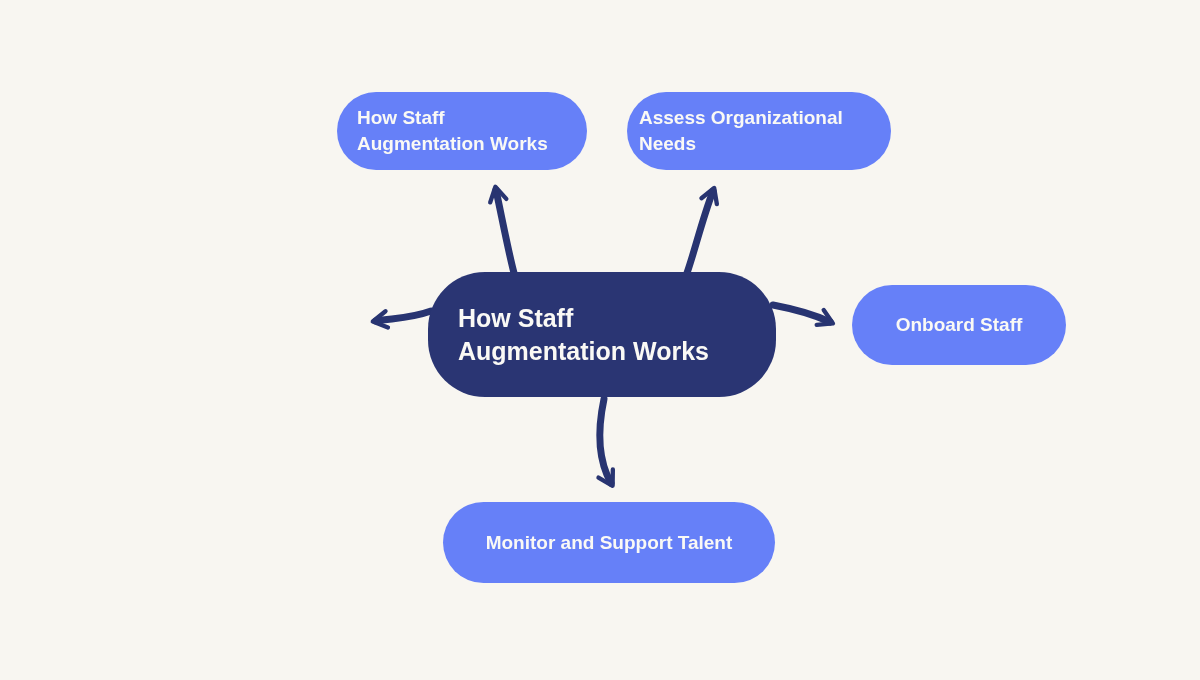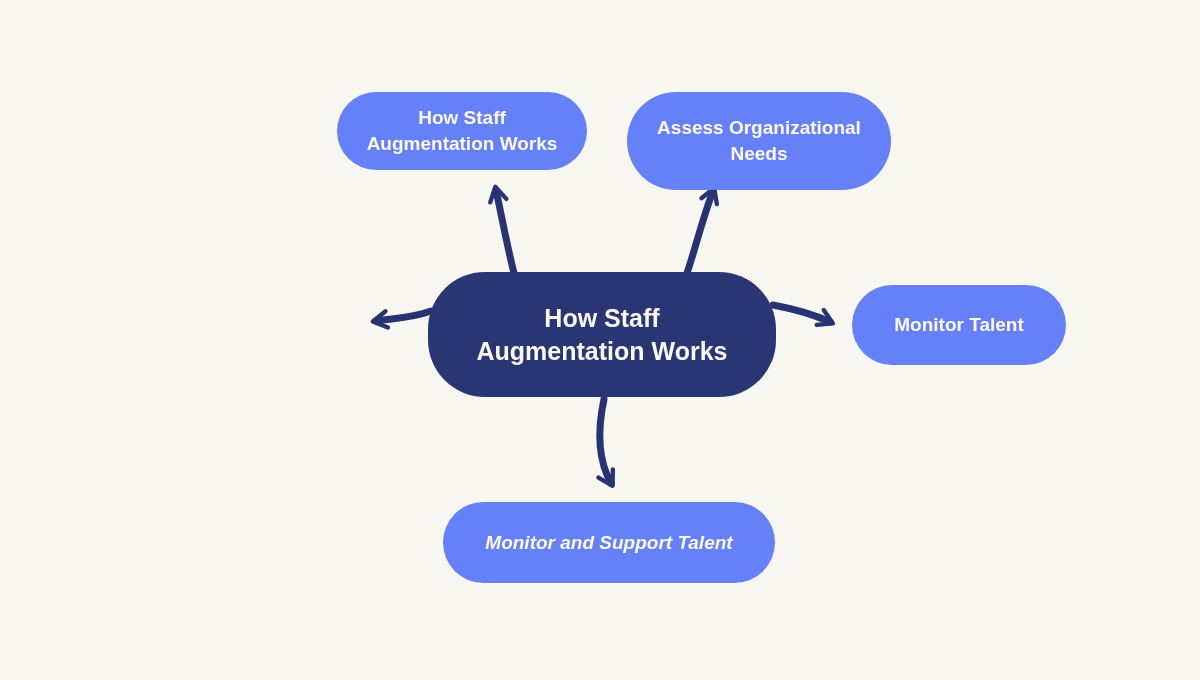--- a/index.html
+++ b/index.html
@@ -29,42 +29,42 @@
     fill: none;
     stroke: var(--arrow);
     stroke-width: 7;
     stroke-linecap: round;
   }
   .node {
     position: absolute;
     display: flex;
     align-items: center;
     justify-content: center;
-    text-align: center;
+    text-align: left;
     color: var(--text);
     font-weight: 700;
     border-radius: 999px;
   }
   .node.satellite {
     background: var(--node-fill);
     font-size: 19px;
     line-height: 1.35;
   }
   .node.center-node {
     background: var(--center-fill);
     font-size: 25px;
     line-height: 1.32;
     border-radius: 57px;
   }
   
   .n-top-left   { left: 337px; top:  92px; width: 250px; height: 78px; padding: 0 20px; }
-  .n-top-right  { left: 627px; top:  92px; width: 264px; height: 98px; padding: 8px 12px; }
+  .n-top-right  { left: 627px; top:  92px; width: 264px; height: 78px; padding: 8px 12px; }
   .n-left       { left: 145px; top: 294px; width: 210px; height: 80px; padding: 0 14px; }
   .n-right      { left: 852px; top: 285px; width: 214px; height: 80px; padding: 0 12px; }
-  .n-bottom     { left: 443px; top: 502px; width: 332px; height: 81px; padding: 16px 14px; font-style: italic; }
+  .n-bottom     { left: 443px; top: 502px; width: 332px; height: 81px; padding: 16px 14px; }
   .n-center     { left: 428px; top: 272px; width: 348px; height: 125px; padding: 0 30px; }
 </style>
 </head>
 <body>
 
 <div class="canvas">
 
   <svg class="arrows" viewBox="0 0 1200 680" xmlns="http://www.w3.org/2000/svg">
     <defs>
       <marker id="head" viewBox="0 0 10 10" refX="6.5" refY="5" markerWidth="3.1" markerHeight="3.1" orient="auto">
@@ -85,20 +85,20 @@
   <div class="node satellite n-top-left">
     <span>How Staff Augmentation Works</span>
   </div>
 
   <div class="node satellite n-top-right">
     <span>Assess Organizational Needs</span>
   </div>
 
 
   <div class="node satellite n-right">
-    <span>Monitor Talent</span>
+    <span>Onboard Staff</span>
   </div>
 
   <div class="node satellite n-bottom">
     <span>Monitor and Support Talent</span>
   </div>
 
 </div>
 
 </body></html>

